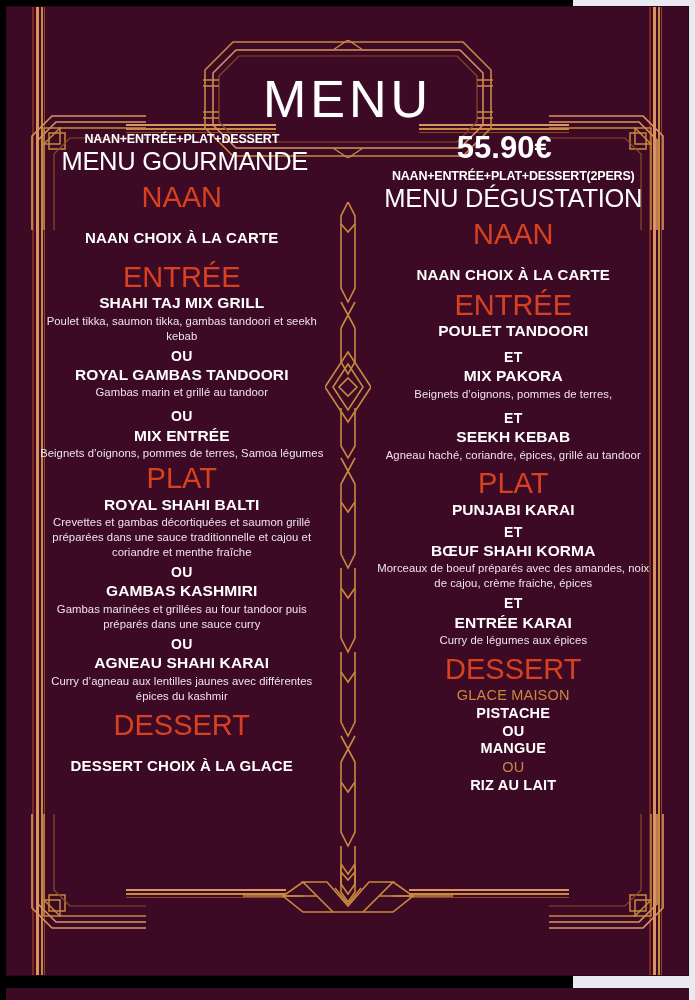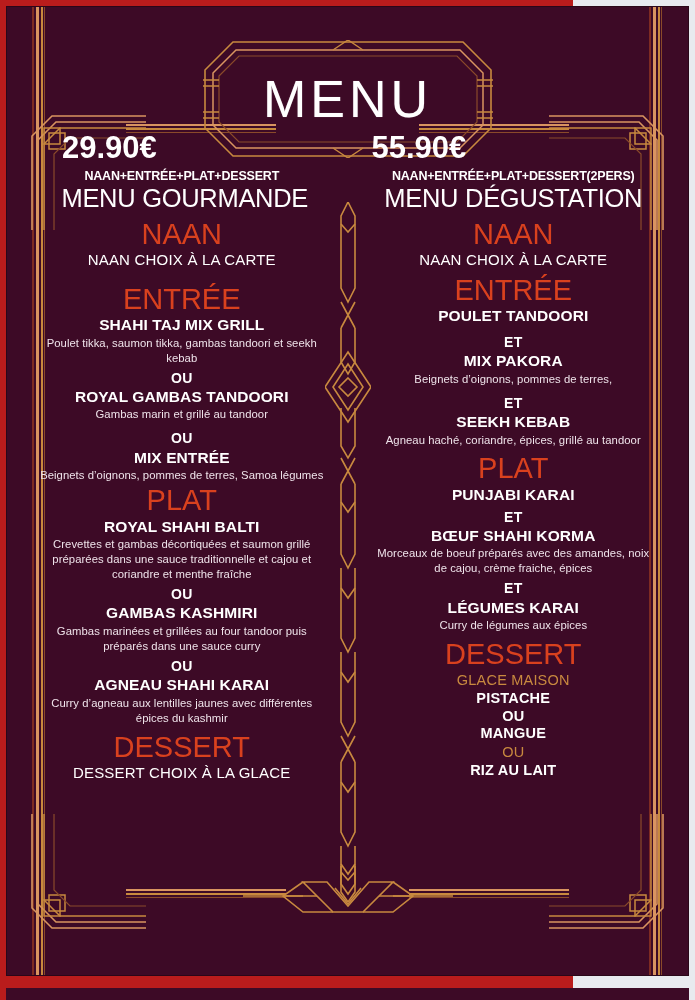--- a/index.html
+++ b/index.html
@@ -3,21 +3,21 @@
 <meta charset="utf-8">
 <style>
   html,body{margin:0;padding:0;background:#e8eaef;}
   body{
     width:695px;height:1000px;overflow:hidden;
     font-family:"Liberation Sans","DejaVu Sans",sans-serif;
     -webkit-font-smoothing:antialiased;
   }
 
   
-  .page{position:relative;width:573px;height:1000px;background:#b91c1c;}
+  .page{position:relative;width:573px;height:1000px;background:#000000;}
   .sheet{
     position:absolute;left:6px;top:6px;width:683px;height:970px;
     background:#3d0a26;overflow:hidden;
   }
   .bottom-strip{
     position:absolute;left:6px;top:988px;width:683px;height:12px;background:#3d0a26;
   }
 
   
   .sheet:after{
@@ -82,41 +82,41 @@
   .cols{position:absolute;left:0;right:0;top:126px;bottom:60px;display:flex;}
   .col{flex:1;position:relative;text-align:center;padding:0 6px;box-sizing:border-box;}
   .col-left{padding-left:34px;padding-right:24px;}
   .col-right{padding-left:24px;padding-right:34px;}
 
   .price{
     color:#fff;font-size:31px;font-weight:700;letter-spacing:0px;line-height:1;
     margin:0 0 6px 0;
   }
   .col-left .price{text-align:left;padding-left:22px;}
-  .col-right .price{text-align:left;padding-right:18px;}
+  .col-right .price{text-align:center;padding-right:18px;}
 
   .combo{
     color:#fff;font-size:12.5px;font-weight:700;letter-spacing:-0.2px;
     margin:0 0 2px 0;white-space:nowrap;
   }
   .menu-name{
     color:#fff;font-size:25.5px;font-weight:400;letter-spacing:-0.3px;
     margin:0 0 4px 0;white-space:nowrap;line-height:1.08;
   }
   .col-left .menu-name{margin-left:-6px;padding-left:12px;}
 
   .section{
     color:#d9411e;font-size:29px;font-weight:400;letter-spacing:0px;
     margin:6px 0 1px 0;line-height:1.05;
   }
   .section.tight{margin-top:2px;}
 
   .sub{
-    color:#fff;font-size:15px;font-weight:400;letter-spacing:0.2px;
-    margin:2px 0 1px 0;line-height:1.18;
+    color:#fff;font-size:15px;font-weight:700;letter-spacing:0.2px;
+    margin:17px 0 1px 0;line-height:1.18;
   }
   .dish{
     color:#fff;font-size:15.5px;font-weight:700;letter-spacing:0.1px;
     margin:2px 0 0 0;line-height:1.2;
   }
   .desc{
     color:#efe3ea;font-size:11.3px;font-weight:400;letter-spacing:0.05px;
     margin:1px 0 0 0;line-height:1.32;
   }
   .conj{
@@ -304,21 +304,20 @@
           <path d="M60 16 L40 30 L60 46 L90 46"></path>
           <path d="M150 16 L170 30 L150 46 L120 46"></path>
           <path d="M92 22 L105 38 L118 22"></path>
         </g>
       </svg>
     </div>
 
     <div class="cols">
 
       <div class="col col-left">
-        <div class="price">29.90€</div>
         <div class="combo">NAAN+ENTRÉE+PLAT+DESSERT</div>
         <div class="menu-name">MENU GOURMANDE</div>
 
         <div class="section">NAAN</div>
         <div class="sub">NAAN CHOIX À LA CARTE</div>
 
         <div class="sp"></div>
 
         <div class="section">ENTRÉE</div>
         <div class="dish">SHAHI TAJ MIX GRILL</div>
@@ -363,21 +362,21 @@
         <div class="conj">ET</div>
         <div class="dish">SEEKH KEBAB</div>
         <div class="desc">Agneau haché, coriandre, épices, grillé au tandoor</div>
 
         <div class="section">PLAT</div>
         <div class="dish">PUNJABI KARAI</div>
         <div class="conj">ET</div>
         <div class="dish">BŒUF SHAHI KORMA</div>
         <div class="desc">Morceaux de boeuf préparés avec des amandes, noix de cajou, crème fraiche, épices</div>
         <div class="conj">ET</div>
-        <div class="dish">LÉGUMES KARAI</div>
+        <div class="dish">ENTRÉE KARAI</div>
         <div class="desc">Curry de légumes aux épices</div>
 
         <div class="section">DESSERT</div>
         <div class="gold-item">GLACE MAISON</div>
         <div class="plain-item">PISTACHE</div>
         <div class="plain-item">OU</div>
         <div class="plain-item">MANGUE</div>
         <div class="gold-item">OU</div>
         <div class="plain-item">RIZ AU LAIT</div>
       </div>

